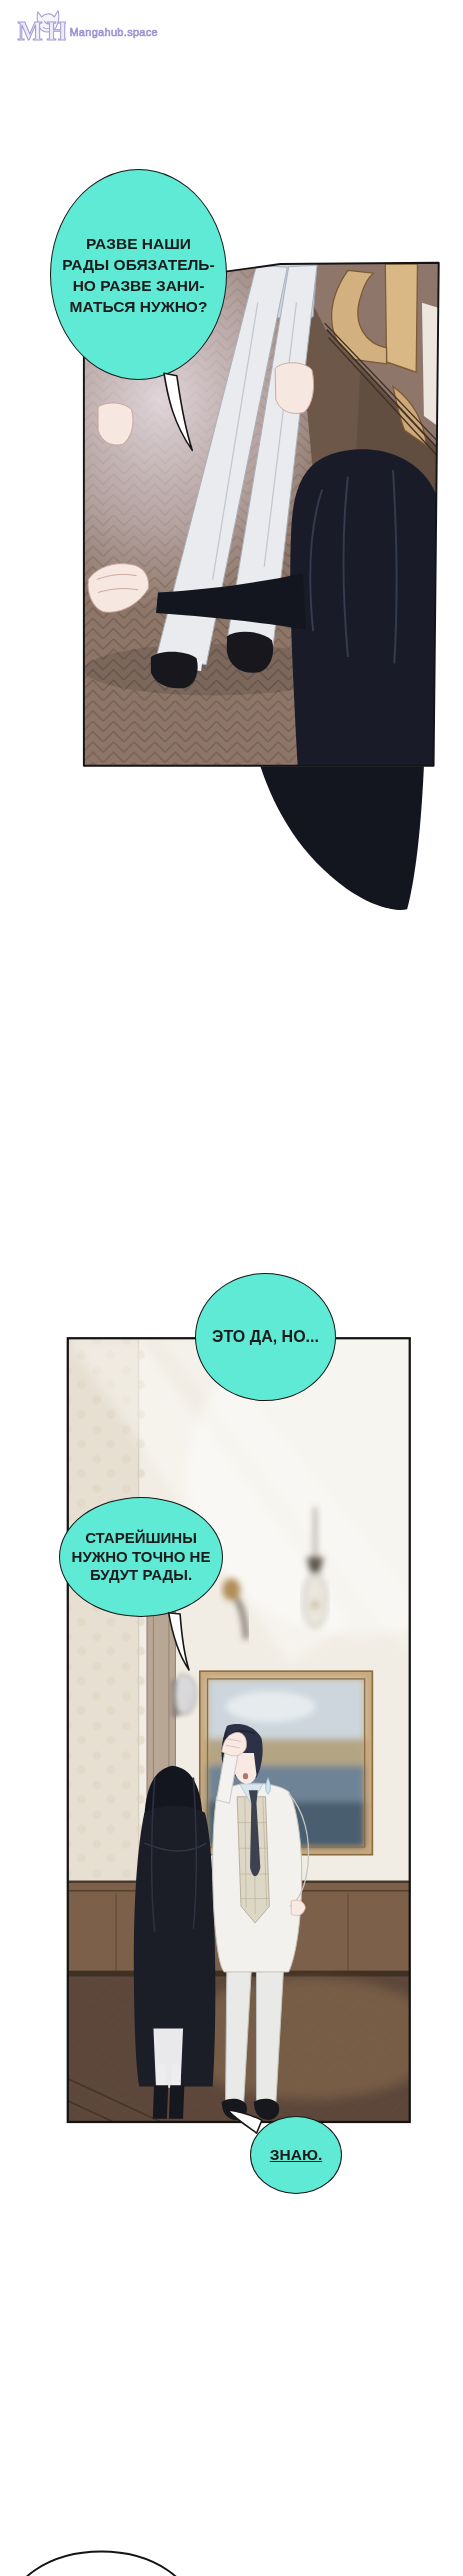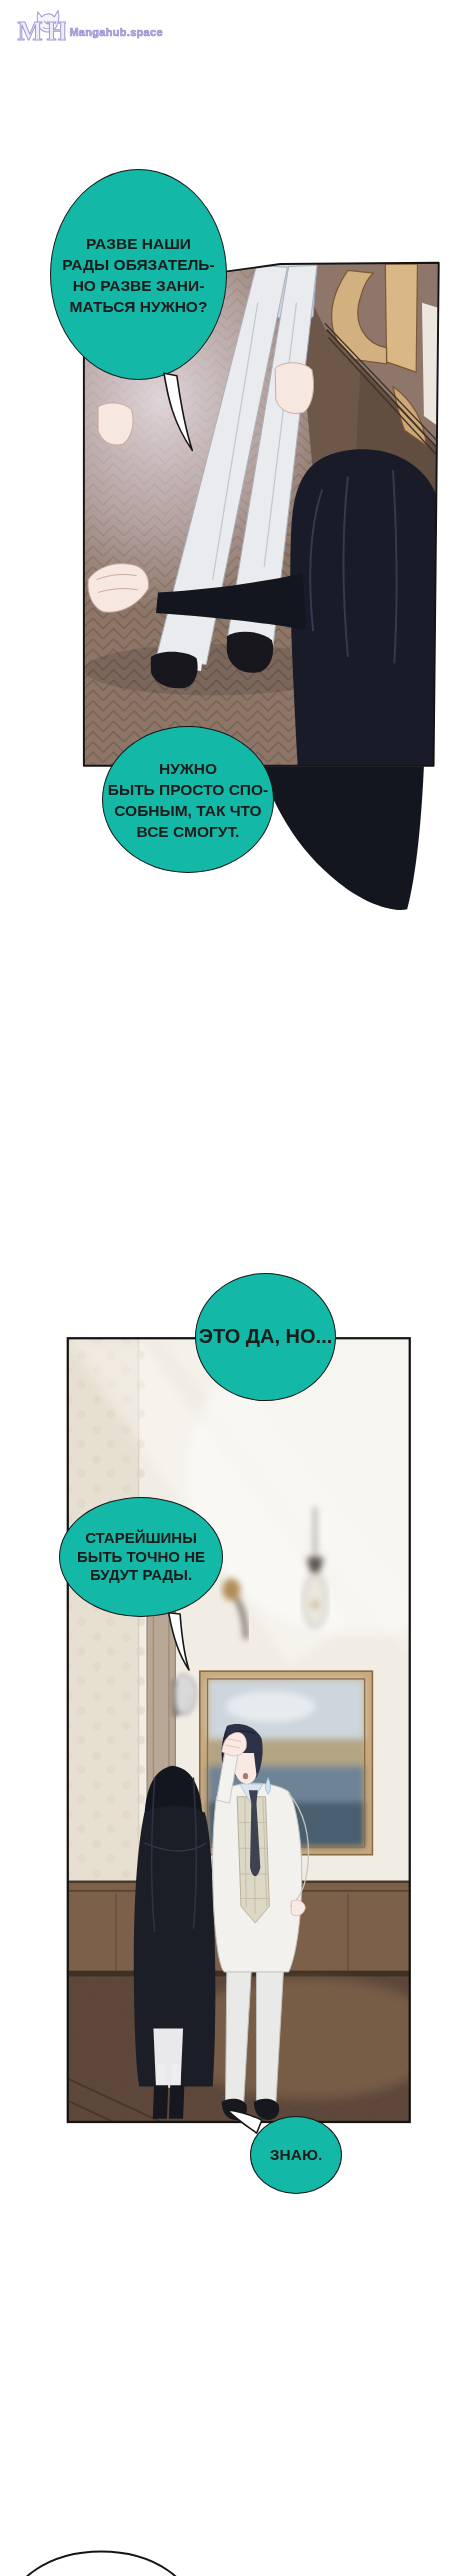--- a/index.html
+++ b/index.html
@@ -1,34 +1,34 @@
 <!DOCTYPE html>
 <html style="font-size:10.3px"><head>
 <meta charset="utf-8">
 <style>
   html,body{margin:0;padding:0;background:#ffffff;}
   .page{position:relative;width:464px;height:2576px;background:#ffffff;overflow:hidden;
         font-family:"Liberation Sans",sans-serif;}
   
   .brand{position:absolute;left:15.5px;top:7.7px;display:flex;align-items:flex-end;gap:3.9px;z-index:10;}
   .brand-logo{width:50px;height:33px;}
-  .brand-name{font-size:11px;font-weight:700;letter-spacing:0.3px;color:#a39ad6;
+  .brand-name{font-size:11px;font-weight:400;letter-spacing:0.3px;color:#a39ad6;
               -webkit-text-stroke:0.6px #968cce;color:#b5addf;line-height:1;padding-bottom:2.6px;}
   
   .art{position:absolute;left:0;top:0;width:464px;height:2576px;z-index:1;}
   
-  .bubble{position:absolute;background:#14b8a6;border:1.9px solid #171717;border-radius:50%;
+  .bubble{position:absolute;background:#5eead4;border:1.9px solid #171717;border-radius:50%;
           display:flex;flex-direction:column;align-items:center;justify-content:center;
           text-align:center;color:#1b1b1b;font-weight:700;z-index:4;}
   .bubble span{display:block;white-space:nowrap;}
   .b1{left:50px;top:169px;width:175px;height:209px;font-size:15.5px;line-height:21px;}
   .b2{left:102px;top:726px;width:170px;height:145px;font-size:15.5px;line-height:21px;}
-  .b3{left:195px;top:1273px;width:139px;height:126px;font-size:20px;line-height:19.3px;}
+  .b3{left:195px;top:1273px;width:139px;height:126px;font-size:16px;line-height:19.3px;}
   .b4{left:59px;top:1497px;width:162px;height:118px;font-size:15px;line-height:18.7px;}
-  .b5{left:250px;top:2116px;width:90px;height:76px;font-size:15.5px;line-height:18px;}
+  .b5{left:250px;top:2116px;width:90px;height:76px;font-size:15.5px;line-height:18px;text-decoration:underline;}
   .tail{position:absolute;z-index:5;overflow:visible;}
   .t1{left:155px;top:368px;width:45px;height:87px;}
   .t4{left:161px;top:1607px;width:35px;height:68px;}
   .t5{left:222px;top:2106px;width:45px;height:31px;}
 </style>
 </head>
 <body>
 
 <div class="page">
 
@@ -227,34 +227,28 @@
   <div class="bubble b1">
     <span>РАЗВЕ НАШИ</span>
     <span>РАДЫ ОБЯЗАТЕЛЬ-</span>
     <span>НО РАЗВЕ ЗАНИ-</span>
     <span>МАТЬСЯ НУЖНО?</span>
   </div>
   <svg class="tail t1" viewBox="0 0 70 135">
     <path d="M14,8 C20,45 28,85 58,128 C44,85 38,40 34,12 Z" fill="#ffffff" stroke="#171717" stroke-width="2.5" stroke-linejoin="round"></path>
   </svg>
 
-  <div class="bubble b2">
-    <span>НУЖНО</span>
-    <span>БЫТЬ ПРОСТО СПО-</span>
-    <span>СОБНЫМ, ТАК ЧТО</span>
-    <span>ВСЕ СМОГУТ.</span>
-  </div>
 
   <div class="bubble b3">
     <span>ЭТО ДА, НО...</span>
   </div>
 
   <div class="bubble b4">
     <span>СТАРЕЙШИНЫ</span>
-    <span>БЫТЬ ТОЧНО НЕ</span>
+    <span>НУЖНО ТОЧНО НЕ</span>
     <span>БУДУТ РАДЫ.</span>
   </div>
   <svg class="tail t4" viewBox="0 0 55 105">
     <path d="M12,8 C18,42 26,72 44,98 C34,66 32,36 30,10 Z" fill="#ffffff" stroke="#171717" stroke-width="2.5" stroke-linejoin="round"></path>
   </svg>
 
   <div class="bubble b5">
     <span>ЗНАЮ.</span>
   </div>
   <svg class="tail t5" viewBox="0 0 70 48">

